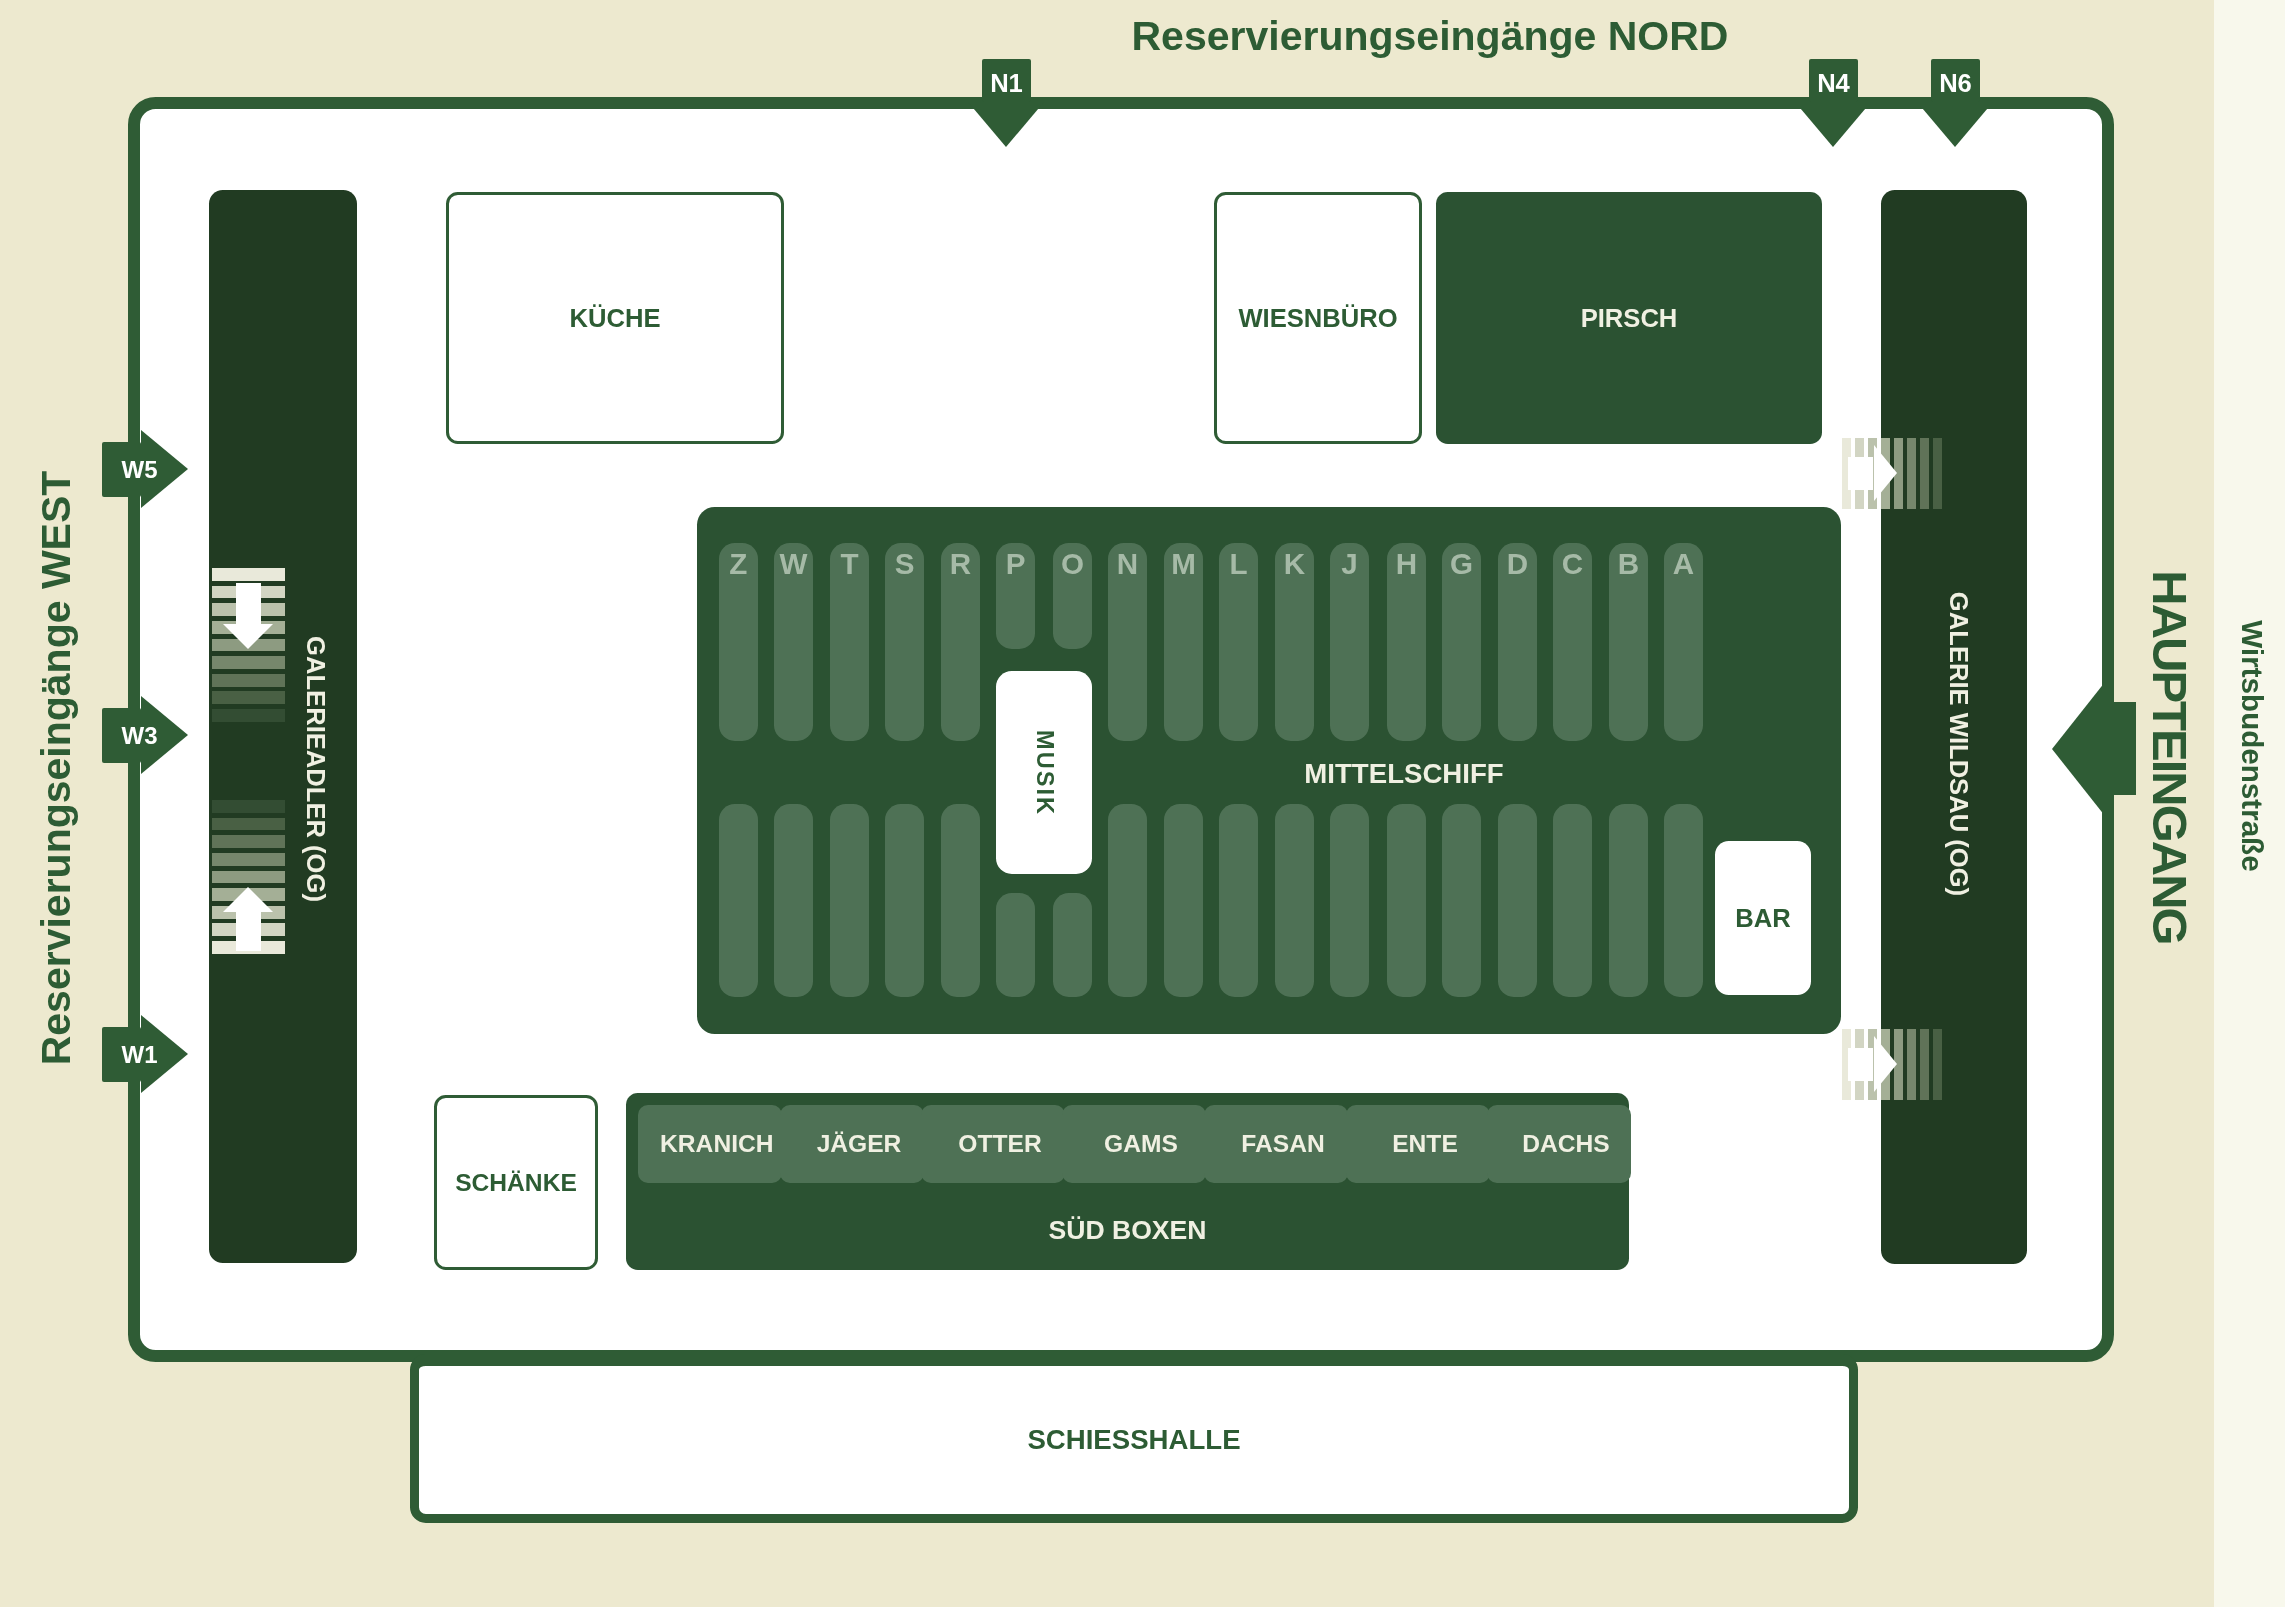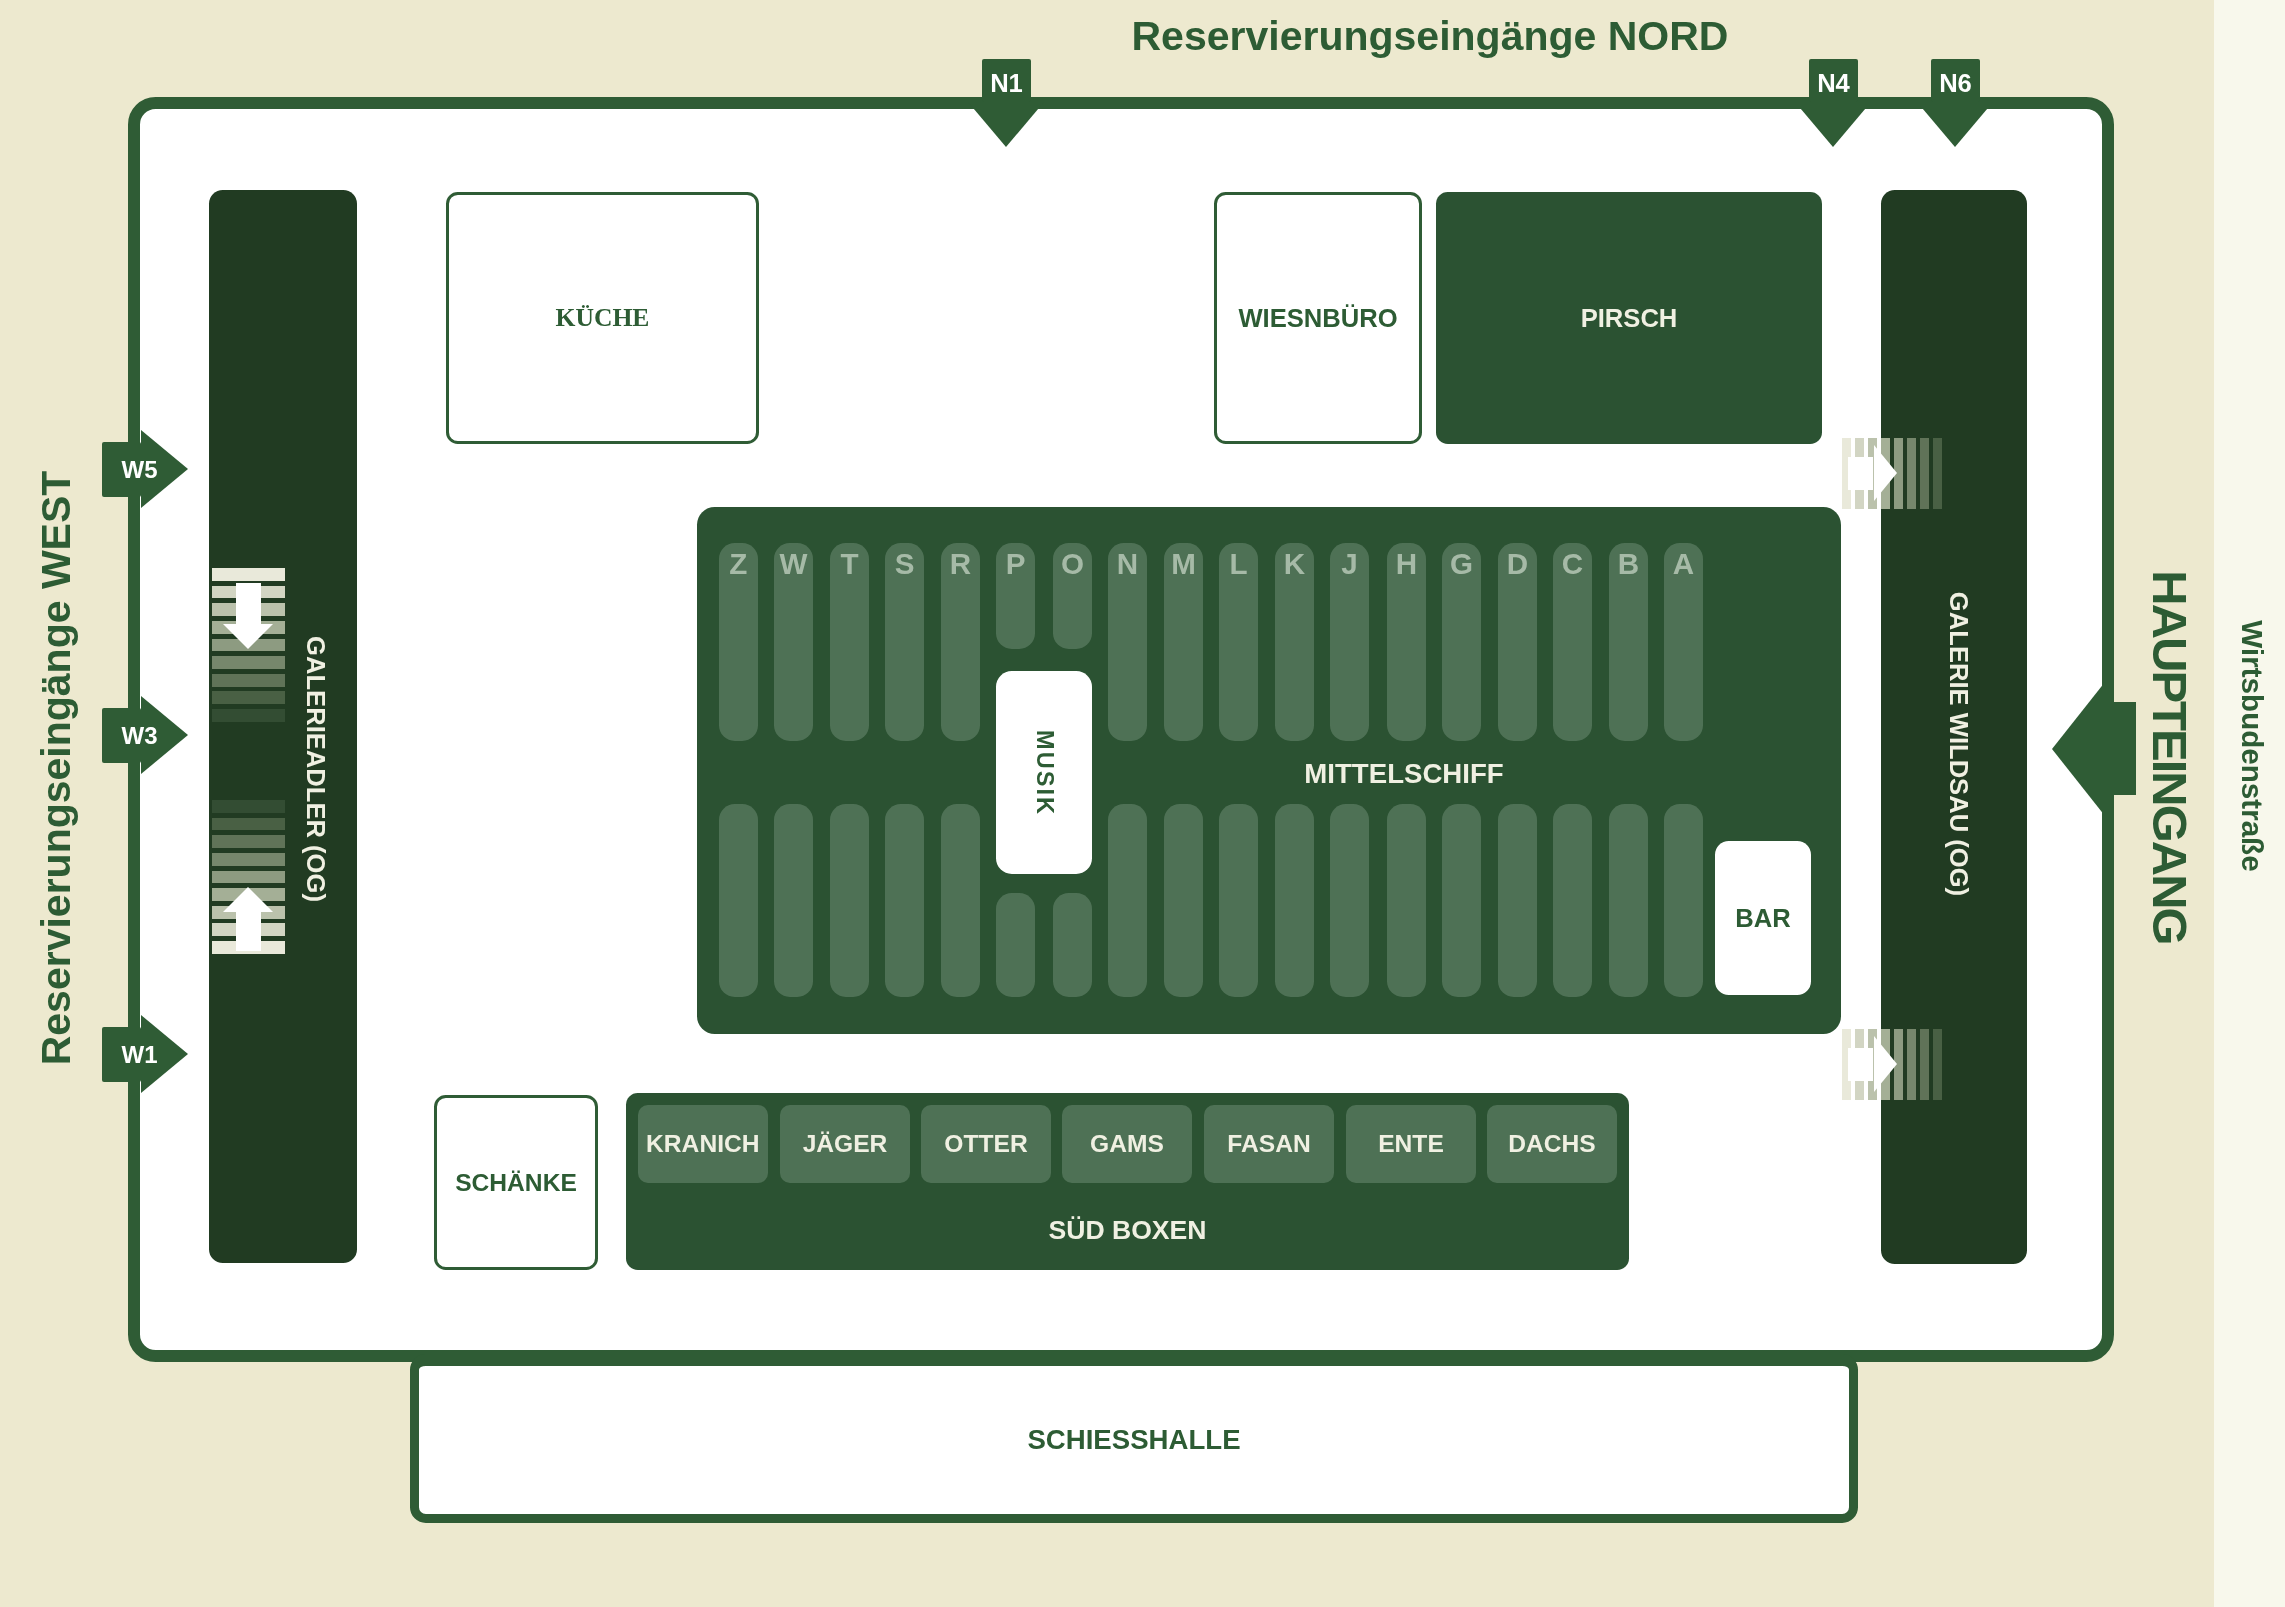--- a/index.html
+++ b/index.html
@@ -102,21 +102,21 @@
         font-weight:bold;font-size:27.6px;display:flex;align-items:center;justify-content:center;}
   .bar-box{position:absolute;left:1018px;top:334px;width:96px;height:154px;background:var(--white);
         border-radius:13.8px;z-index:2;display:flex;align-items:center;justify-content:center;
         color:var(--text-green);font-weight:bold;font-size:25.6px;}
 
   
   .schaenke{left:434px;top:1095px;width:164px;height:175px;font-size:24.6px;}
   .sued-container{left:626px;top:1093px;width:1003px;height:177px;background:var(--green-mid);border-radius:11.8px;}
   .sued-box{position:absolute;top:11.8px;width:130px;height:78px;background:var(--green-box-light);
         border-radius:9.9px;color:var(--cream);font-weight:bold;font-size:24.6px;
-        display:flex;align-items:center;justify-content:center;}
+        display:flex;align-items:center;justify-content:center;padding-left:14px;}
   .sued-label{position:absolute;left:0;top:118px;width:1003px;height:39px;color:var(--cream);
         font-weight:bold;font-size:26.6px;display:flex;align-items:center;justify-content:center;}
   .schuetzen{left:1642px;top:1091px;width:182px;height:177px;}
 
   .schiesshalle{left:410px;top:1354px;width:1448px;height:169px;background:var(--white);
         border:9.9px solid var(--green-border);border-top-width:12.8px;border-radius:15.8px;
         box-sizing:border-box;color:var(--text-green);font-weight:bold;font-size:27.6px;}
 </style>
 </head>
 <body>
@@ -189,21 +189,21 @@
   <div class="stair-bar" style="background: rgb(233, 233, 218);"></div>
       <div class="stair-bar" style="background: rgb(210, 213, 195);"></div>
       <div class="stair-bar" style="background: rgb(187, 194, 172);"></div>
       <div class="stair-bar" style="background: rgb(164, 175, 150);"></div>
       <div class="stair-bar" style="background: rgb(141, 155, 129);"></div>
       <div class="stair-bar" style="background: rgb(118, 135, 108);"></div>
       <div class="stair-bar" style="background: rgb(96, 115, 88);"></div>
       <div class="stair-bar" style="background: rgb(73, 96, 68);"></div>
     </div>
 
-  <div class="abs flexc room-white toprow" style="left:446px;width:313px;font-family:Liberation Serif, serif;">KÜCHE</div>
+  <div class="abs flexc room-white toprow" style="left:446px;width:338px;">KÜCHE</div>
   <div class="abs flexc room-white toprow" style="left:1214px;width:208px;">WIESNBÜRO</div>
   <div class="abs flexc room-green toprow" style="left:1436px;width:386px;">PIRSCH</div>
 
 
   <div class="abs ms-block">
     <div class="musik-box">
       <div class="musik-label">MUSIK</div>
     </div>
     <div class="ms-label">MITTELSCHIFF</div>
     <div class="bar-box">BAR</div>

